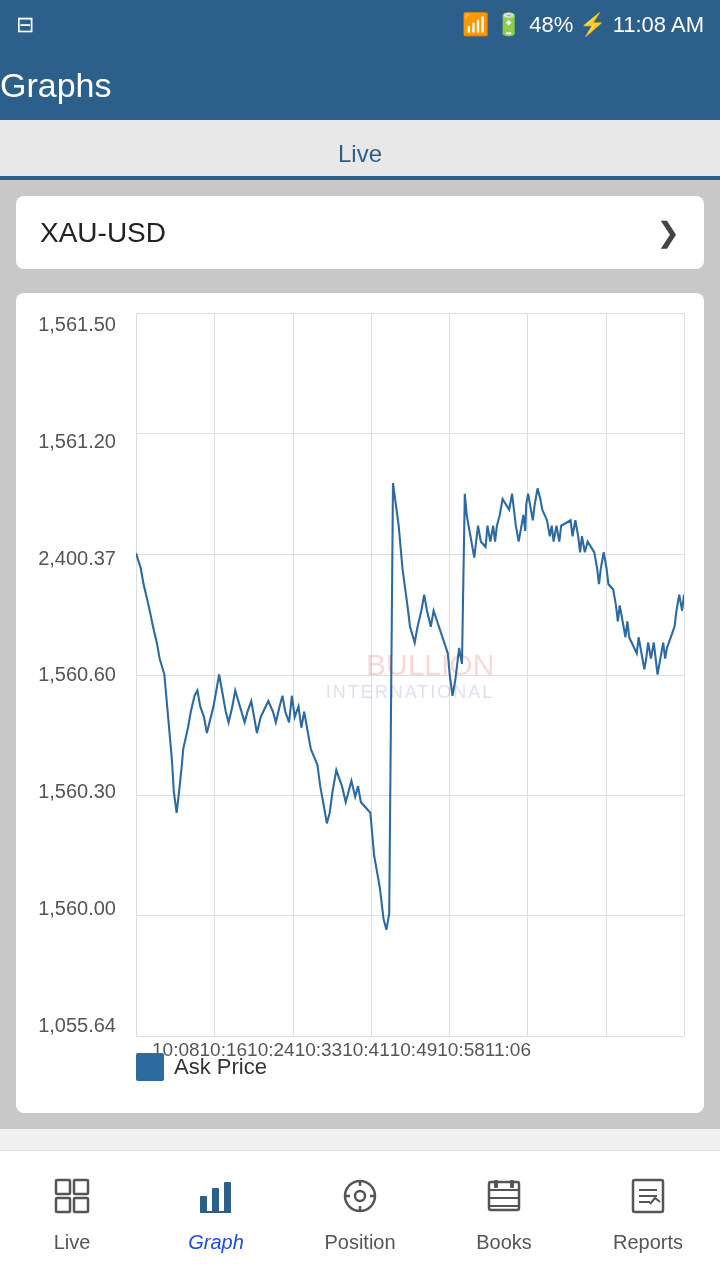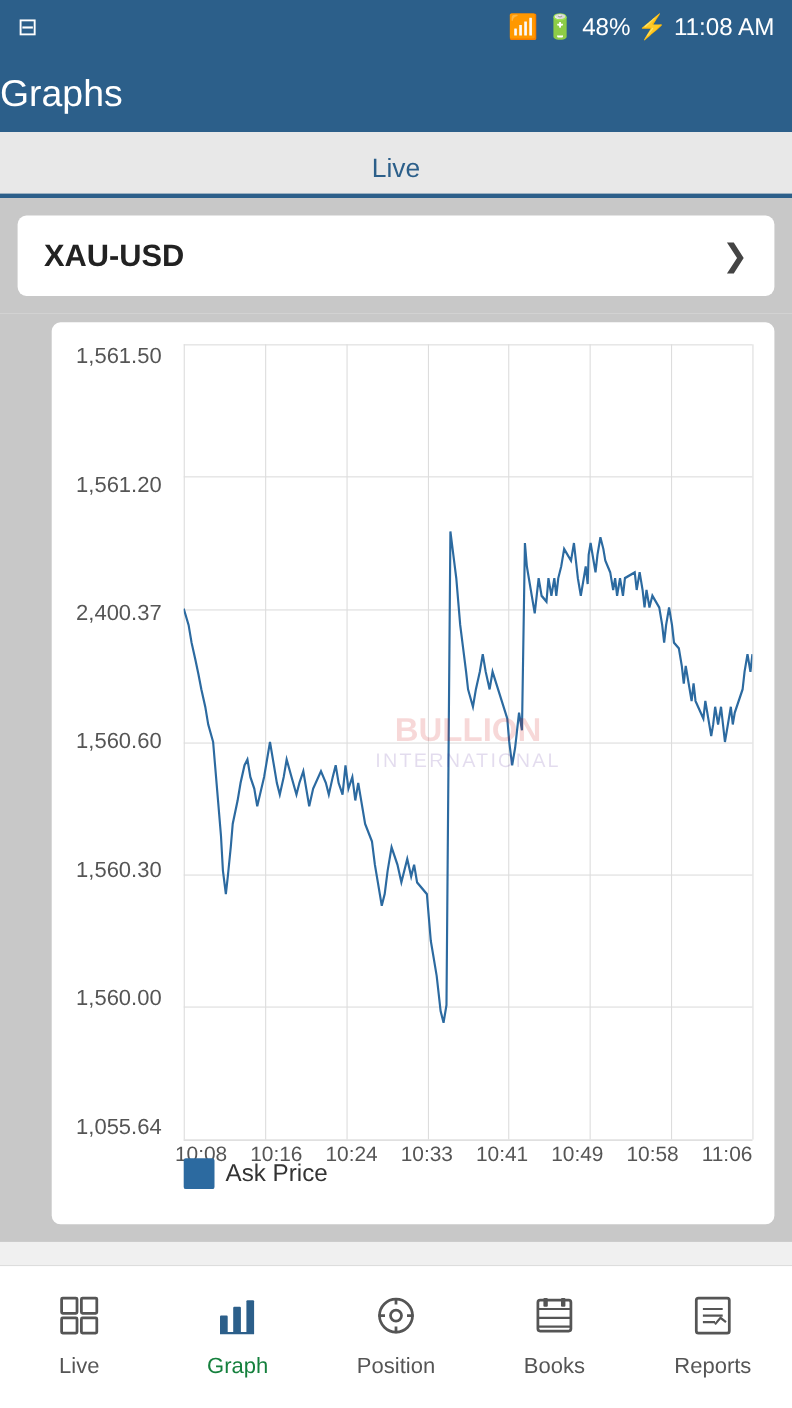--- a/index.html
+++ b/index.html
@@ -46,33 +46,33 @@
     
     .dropdown-container {
       background: #c8c8c8; padding: 16px;
     }
     .dropdown {
       background: white; border-radius: 8px;
       padding: 20px 24px;
       display: flex; align-items: center; justify-content: space-between;
       cursor: pointer;
     }
-    .dropdown-label { font-size: 28px; font-weight: 700; color: #222; }
+    .dropdown-label { font-size: 28px; font-weight: 400; color: #222; }
     .dropdown-arrow { font-size: 28px; color: #444; }
 
     
     .chart-container {
       background: #c8c8c8; padding: 16px; padding-top: 8px;
       flex: 1;
     }
     .chart-box {
       background: white; border-radius: 8px;
       padding: 20px 10px 16px 10px;
       height: 820px;
-      position: relative; overflow: hidden; margin-left: 31px;
+      position: relative; overflow: hidden;
     }
 
     .chart-area {
       position: relative; width: 100%; height: 100%;
     }
 
     .y-axis {
       position: absolute; left: 0; top: 0; bottom: 60px; width: 100px;
       display: flex; flex-direction: column; justify-content: space-between;
     }
@@ -88,22 +88,22 @@
     
     .grid-h {
       position: absolute; left: 0; right: 0; height: 1px; background: #ddd;
     }
     .grid-v {
       position: absolute; top: 0; bottom: 0; width: 1px; background: #ddd;
     }
 
     
     .x-axis {
-      position: absolute; left: 102px; right: 10px; bottom: 36px;
-      display: flex; justify-content: space-between;
+      position: absolute; left: 126px; right: 10px; bottom: 36px;
+      display: flex; justify-content: flex-start;
     }
     .x-label { font-size: 19px; color: #555; text-align: center; }
 
     
     .legend {
       position: absolute; bottom: 16px; left: 110px;
       display: flex; align-items: center; gap: 10px;
     }
     .legend-box {
       width: 28px; height: 28px; background: #2c6aa0; border-radius: 2px;
@@ -118,21 +118,21 @@
       display: flex;
     }
     .nav-item {
       flex: 1; display: flex; flex-direction: column;
       align-items: center; justify-content: center; gap: 8px;
       cursor: pointer;
     }
     .nav-icon { font-size: 36px; color: #555; }
     .nav-label { font-size: 20px; color: #555; }
     .nav-item.active .nav-icon { color: #2c5f8a; }
-    .nav-item.active .nav-label { color: #15803d; }
+    .nav-item.active .nav-label { color: #1d4ed8; font-style: italic; }
 
     
     .chart-svg {
       position: absolute; left: 0; top: 0; width: 100%; height: 100%;
     }
 
     
     .watermark {
       position: absolute; left: 50%; top: 50%; transform: translate(-50%, -50%);
       opacity: 0.15; font-size: 60px; font-weight: bold; color: #c8a000;
@@ -200,21 +200,21 @@
         <div class="grid-v" style="left:0%"></div>
         <div class="grid-v" style="left:14.28%"></div>
         <div class="grid-v" style="left:28.57%"></div>
         <div class="grid-v" style="left:42.85%"></div>
         <div class="grid-v" style="left:57.14%"></div>
         <div class="grid-v" style="left:71.42%"></div>
         <div class="grid-v" style="left:85.71%"></div>
         <div class="grid-v" style="left:100%"></div>
 
         <div class="watermark">
-          <div style="color:#c00; font-size:30px; font-weight:700;">BULLION</div>
+          <div style="color:#c00; font-size:30px; font-weight:400;text-align:right;">BULLION</div>
           <div style="font-size:18px; color:#4c1d95; font-weight:400; letter-spacing:2px;">INTERNATIONAL</div>
         </div>
 
         <svg class="chart-svg" viewBox="0 0 580 680" preserveAspectRatio="none" xmlns="http://www.w3.org/2000/svg">
 
           <polyline fill="none" stroke="#2c6aa0" stroke-width="2.2" points="
               0,226
               5,240 8,255 12,270 15,282 18,295 22,310 25,325 30,340
               35,390 38,420 40,450 43,470 45,455 48,430 50,410
               55,390 58,375 62,360 65,355 68,370 72,380 75,395

